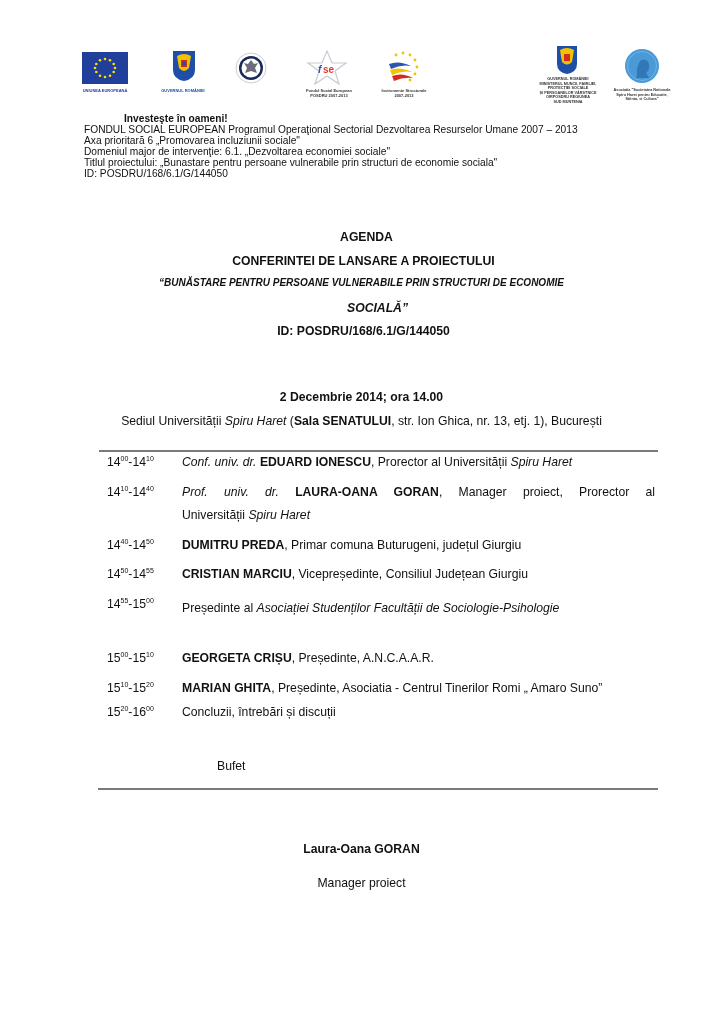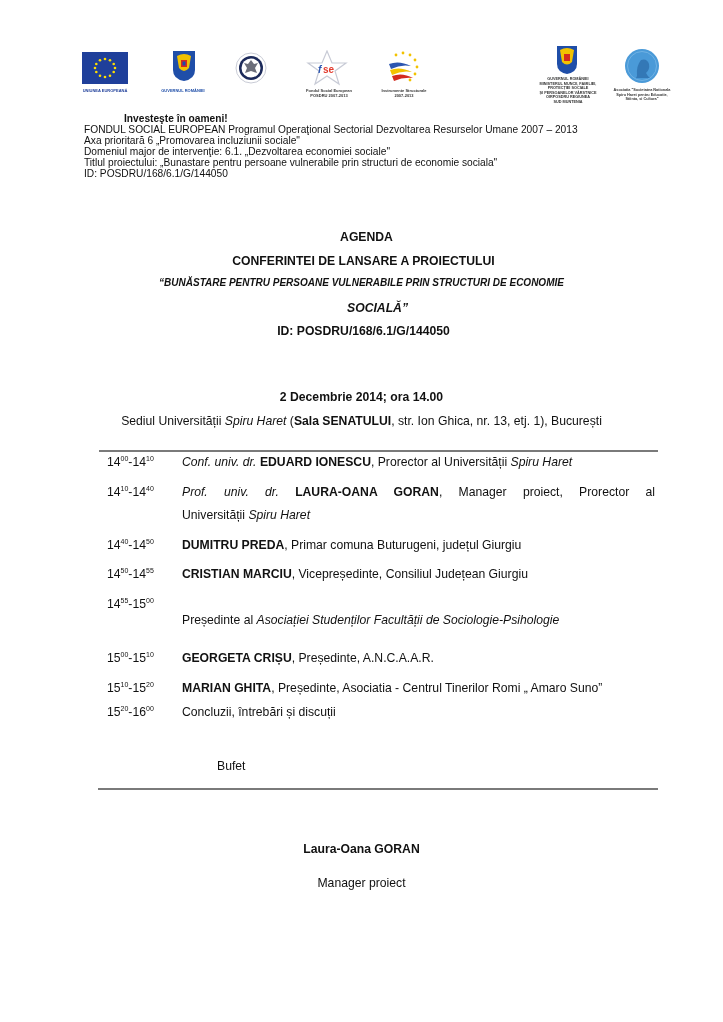--- a/index.html
+++ b/index.html
@@ -155,21 +155,21 @@
   <div class="row" style="top:564px">
     <span class="time"><span>14</span><sup>50</sup>-<span>14</span><sup>55</sup></span>
     <div class="desc">
       <span class="line"><b>CRISTIAN MARCIU</b><span>, Vicepreședinte, Consiliul Județean Giurgiu</span></span>
     </div>
   </div>
 
   <div class="row" style="top:594px">
     <span class="time"><span>14</span><sup>55</sup>-<span>15</span><sup>00</sup></span>
     <div class="desc">
-      <span class="line" style="margin-top:16px"><span>Președinte al </span><i>Asociației Studenților Facultății de Sociologie-Psihologie</i></span>
+      <span class="line" style="margin-top:4px"><span>Președinte al </span><i>Asociației Studenților Facultății de Sociologie-Psihologie</i></span>
     </div>
   </div>
 
   <div class="row" style="top:648px">
     <span class="time"><span>15</span><sup>00</sup>-<span>15</span><sup>10</sup></span>
     <div class="desc">
       <span class="line"><b>GEORGETA CRIȘU</b><span>, Președinte, A.N.C.A.A.R.</span></span>
     </div>
   </div>
 

